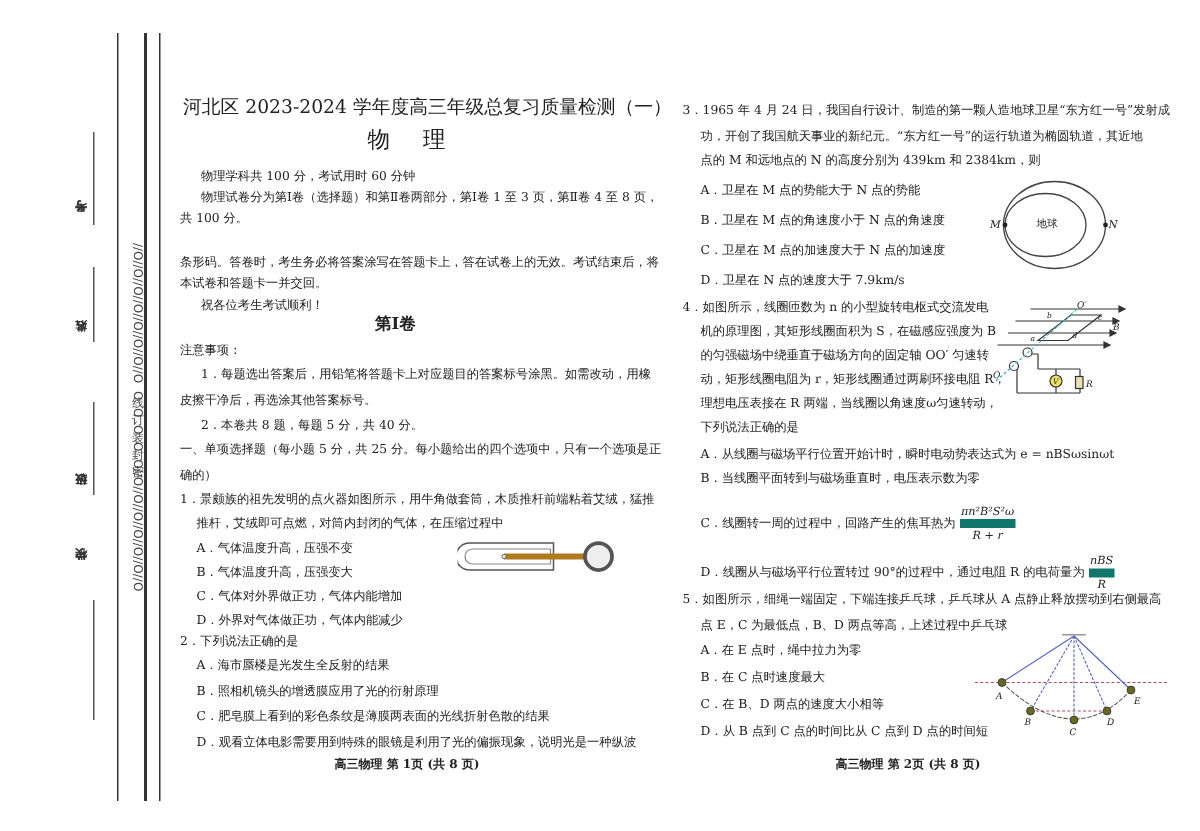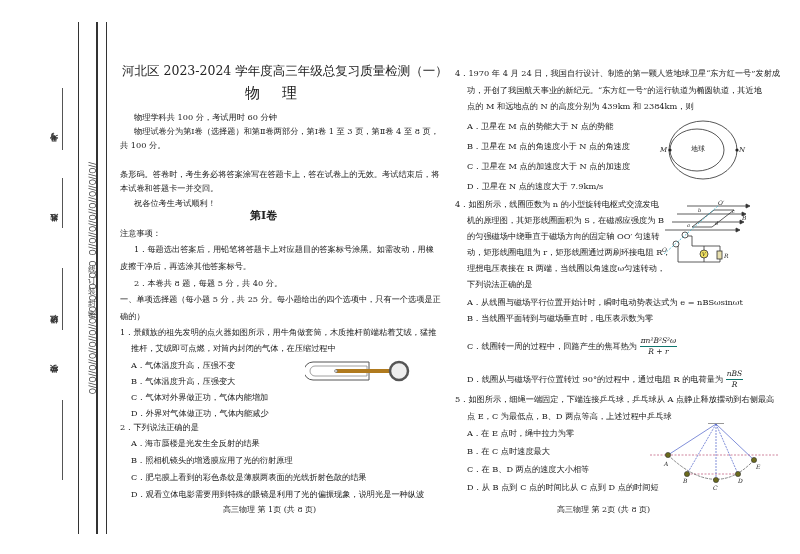--- a/index.html
+++ b/index.html
@@ -9,23 +9,23 @@
   .bind-strip{position:absolute;left:82px;top:22px;width:14px;height:512px;font-size:8px;line-height:9px;text-align:center;writing-mode:vertical-rl;color:#444;font-family:"DejaVu Sans",sans-serif;}
   .field{position:absolute;left:50px;font-size:8px;writing-mode:vertical-rl;transform:rotate(180deg);color:#333;font-family:"DejaVu Sans",sans-serif;font-weight:bold;}
   .field-line{position:absolute;left:62px;border-left:1px solid #555;}
   .page{position:absolute;top:0;height:554px;font-size:8.2px;line-height:11px;}
   .p1{left:120px;width:320px;}
   .p2{left:455px;width:340px;}
   .abs{position:absolute;white-space:nowrap;}
   .title{font-size:12.5px;font-weight:normal;}
   .subject{font-size:15px;font-weight:normal;letter-spacing:22px;text-align:right;}
   .section{font-size:11px;font-weight:bold;}
-  .footer{font-size:8px;}
+  .footer{font-size:8px;font-weight:bold;}
   .frac{display:inline-block;vertical-align:middle;text-align:center;font-style:italic;font-size:7.5px;line-height:10px;}
-  .frac .num{border-bottom:1px solid #0f766e;padding:0 1px;}
+  .frac .num{border-bottom:6px solid #0f766e;padding:0 1px;}
   svg{position:absolute;}
 </style>
 </head>
 <body>
 
 <div class="binding">
   <div class="bind-line" style="left:78px"></div>
   <div class="bind-line" style="left:96px;border-left-width:2px"></div>
   <div class="bind-line" style="left:106px"></div>
   <div class="bind-strip">//O//O//O//O//O//O//O//O 线 O 订 O 装 O 封 O 密 O//O//O//O//O//O//O//O</div>
@@ -70,21 +70,21 @@
   </svg>
   <div class="abs" style="left:0px;top:422px">2．下列说法正确的是</div>
   <div class="abs" style="left:11px;top:438px">A．海市蜃楼是光发生全反射的结果</div>
   <div class="abs" style="left:11px;top:455px">B．照相机镜头的增透膜应用了光的衍射原理</div>
   <div class="abs" style="left:11px;top:472px">C．肥皂膜上看到的彩色条纹是薄膜两表面的光线折射色散的结果</div>
   <div class="abs" style="left:11px;top:489px">D．观看立体电影需要用到特殊的眼镜是利用了光的偏振现象，说明光是一种纵波</div>
   <div class="abs footer" style="left:103px;top:504px">高三物理  第 1页  (共 8 页)</div>
 </div>
 
 <div class="page p2">
-  <div class="abs" style="left:0px;top:68px">4．1970 年 4 月 24 日，我国自行设计、制造的第一颗人造地球卫星“东方红一号”发射成</div>
+  <div class="abs" style="left:0px;top:68px">3．1965 年 4 月 24 日，我国自行设计、制造的第一颗人造地球卫星“东方红一号”发射成</div>
   <div class="abs" style="left:12px;top:85px">功，开创了我国航天事业的新纪元。“东方红一号”的运行轨道为椭圆轨道，其近地</div>
   <div class="abs" style="left:12px;top:101px">点的 M 和远地点的 N 的高度分别为 439km 和 2384km，则</div>
   <div class="abs" style="left:12px;top:121px">A．卫星在 M 点的势能大于 N 点的势能</div>
   <div class="abs" style="left:12px;top:141px">B．卫星在 M 点的角速度小于 N 点的角速度</div>
   <div class="abs" style="left:12px;top:161px">C．卫星在 M 点的加速度大于 N 点的加速度</div>
   <div class="abs" style="left:12px;top:181px">D．卫星在 N 点的速度大于 7.9km/s</div>
   <svg style="left:200px;top:118px" width="90" height="64" viewBox="0 0 90 64">
     <ellipse cx="48" cy="32" rx="34" ry="29" fill="none" stroke="#444" stroke-width="0.9"></ellipse>
     <ellipse cx="42" cy="32" rx="27" ry="21" fill="none" stroke="#444" stroke-width="0.9"></ellipse>
     <circle cx="15" cy="32" r="1.6" fill="#222"></circle>

